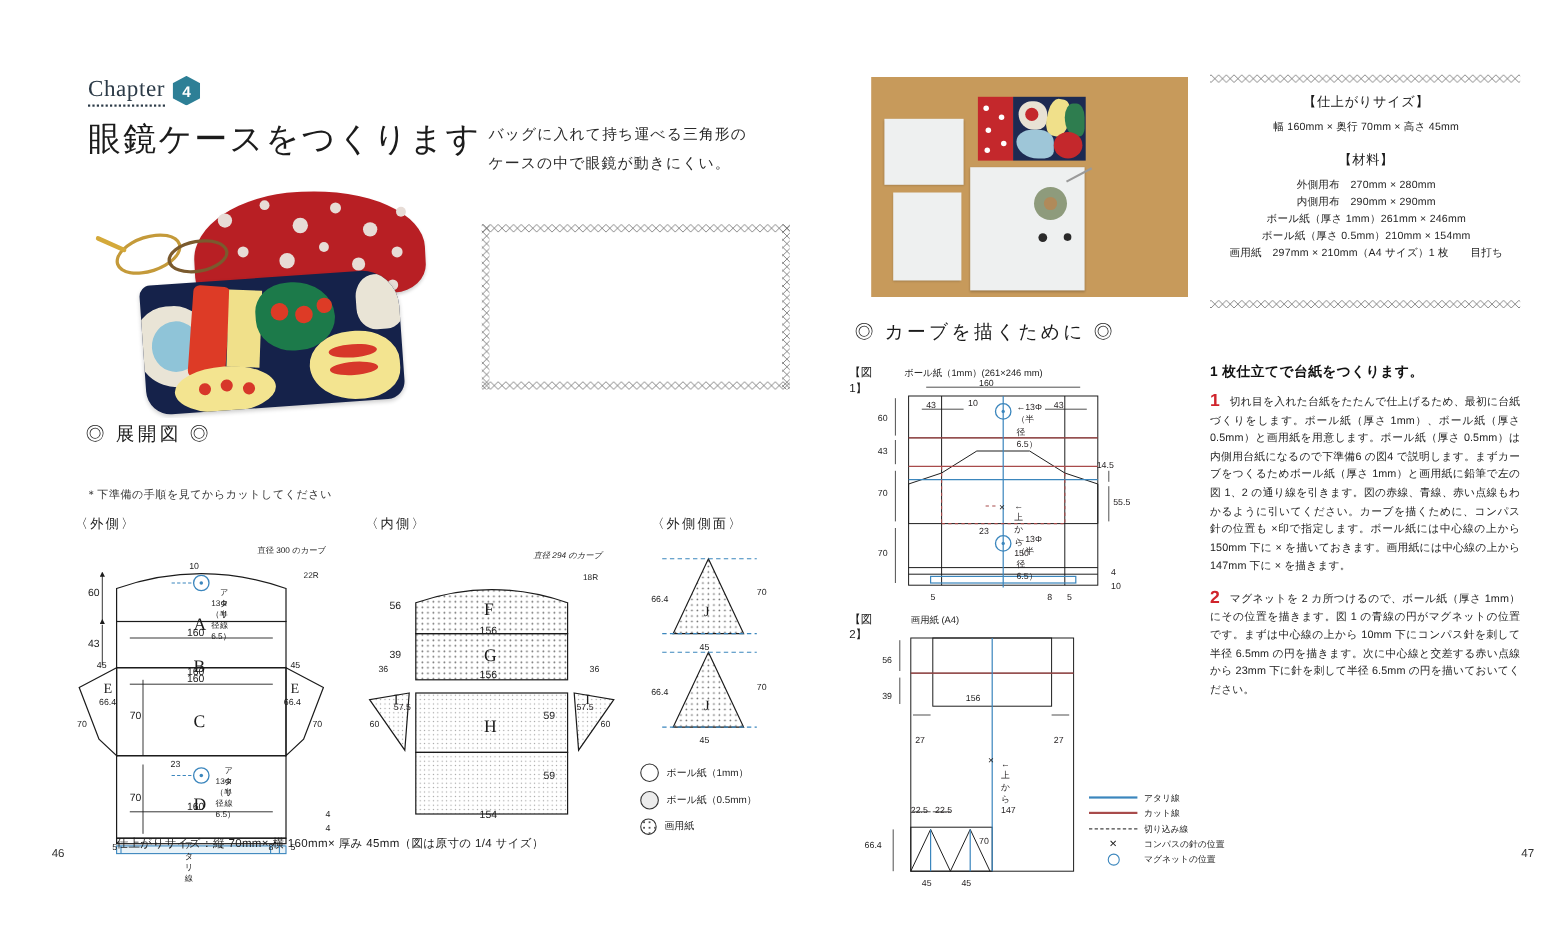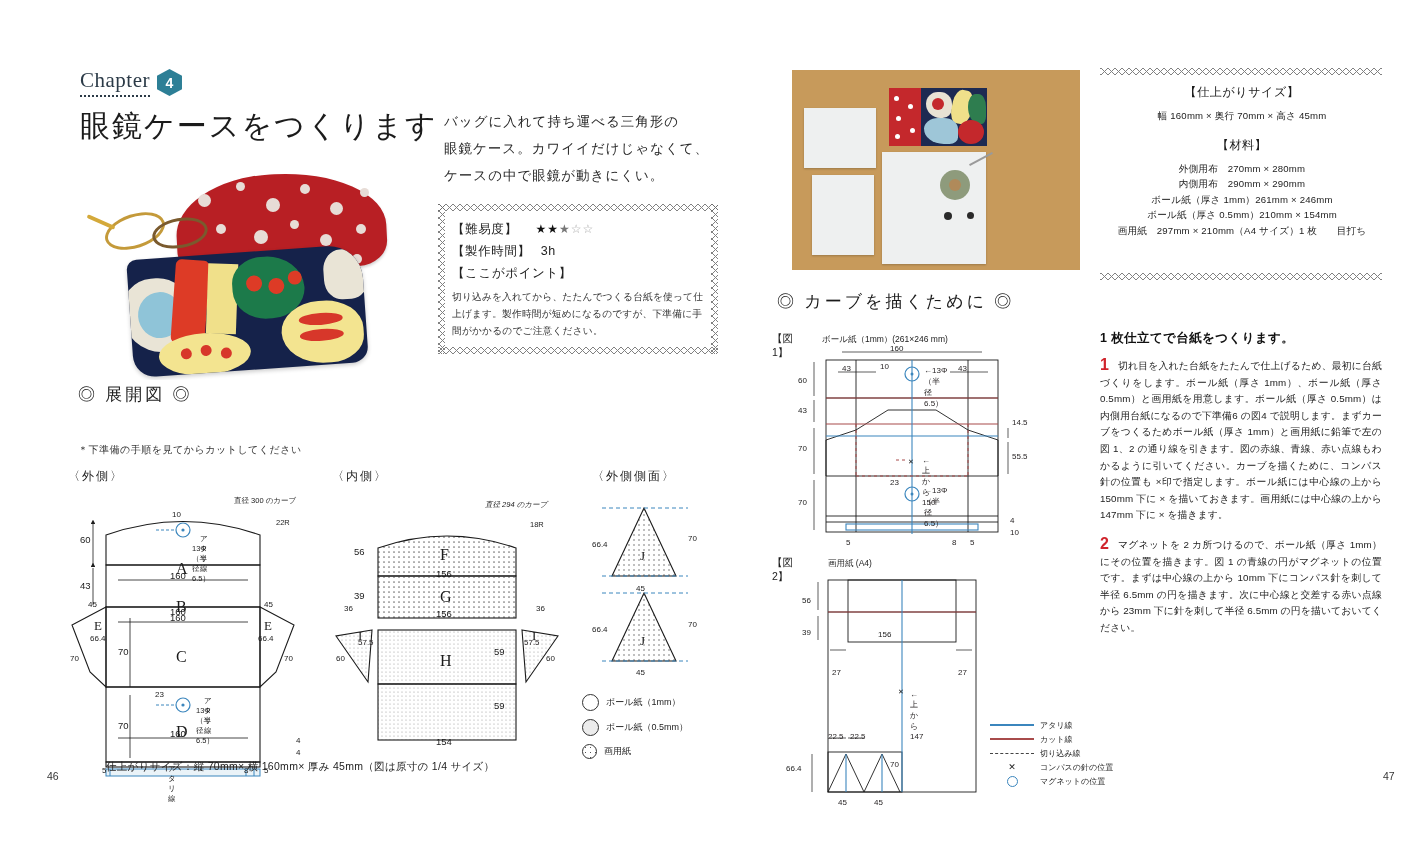--- a/index.html
+++ b/index.html
@@ -207,41 +207,28 @@
       <div class="pat" style="left:26px;top:78px;width:92px;height:42px;background:#f3e490;border-radius:50%;"></div>
       <div class="pat" style="left:48px;top:92px;width:11px;height:11px;background:#d7372a;border-radius:50%;"></div>
       <div class="pat" style="left:68px;top:90px;width:11px;height:11px;background:#d7372a;border-radius:50%;"></div>
       <div class="pat" style="left:88px;top:94px;width:11px;height:11px;background:#d7372a;border-radius:50%;"></div>
       <div class="pat" style="left:196px;top:4px;width:44px;height:50px;background:#e9e4d6;border-radius:40%;"></div>
     </div>
   </div>
 
   <div class="abs" id="lead-text">
     <div>バッグに入れて持ち運べる三角形の</div>
-    <div>眼鏡ケース。カワイイだけじゃなくて、</div>
     <div>ケースの中で眼鏡が動きにくい。</div>
   </div>
 
   <div class="scallop-box" id="info-box">
     <div class="scallop-edge sc-top"></div>
     <div class="scallop-edge sc-bot"></div>
     <div class="sc-left"></div>
     <div class="sc-right"></div>
-    <div class="info-inner">
-      <div class="info-line">
-        <span>【難易度】</span>
-        <span class="stars"><span class="star-on">★★</span><span class="star-half">★</span><span class="star-off">☆☆</span></span>
-      </div>
-      <div class="info-line">
-        <span>【製作時間】</span>
-        <span style="margin-left:6px">3h</span>
-      </div>
-      <div class="info-line">【ここがポイント】</div>
-      <div class="info-body">切り込みを入れてから、たたんでつくる台紙を使って仕上げます。製作時間が短めになるのですが、下準備に手間がかかるのでご注意ください。</div>
-    </div>
   </div>
 
   <div class="abs sec-head jp" id="sec-tenkaizu">◎ 展開図 ◎</div>
   <div class="abs" id="cut-note">＊下準備の手順を見てからカットしてください</div>
 
   <div class="abs" style="left:48px; top:468px;">
     <div class="grp-label">〈外側〉</div>
     <svg width="250" height="280" style="position:absolute;left:0;top:22px;">
       <g fill="none" stroke="#1b1b1b" stroke-width="1.1">
         <path d="M38 45 Q115 18 192 45 L192 75 L38 75 Z"></path>
@@ -506,21 +493,21 @@
     <span class="abs dim-sm" style="left:26px;top:166px;">70</span>
     <span class="abs tiny" style="left:70px;top:32px;">43</span>
     <span class="abs tiny" style="left:186px;top:32px;">43</span>
     <span class="abs tiny" style="left:108px;top:30px;">10</span>
     <span class="abs tiny" style="left:152px;top:34px;">←13Φ</span>
     <span class="abs tiny" style="left:152px;top:44px;">（半径 6.5）</span>
     <span class="abs tiny" style="left:152px;top:154px;">←13Φ</span>
     <span class="abs tiny" style="left:152px;top:164px;">（半径 6.5）</span>
     <span class="abs tiny" style="left:118px;top:146px;">23</span>
     <span class="abs tiny" style="left:150px;top:124px;">←上から 150</span>
-    <span class="abs tiny" style="left:240px;top:86px;">14.5</span>
+    <span class="abs tiny" style="left:225px;top:86px;">14.5</span>
     <span class="abs tiny" style="left:240px;top:120px;">55.5</span>
     <span class="abs tiny" style="left:238px;top:184px;">4</span>
     <span class="abs tiny" style="left:238px;top:196px;">10</span>
     <span class="abs tiny" style="left:74px;top:206px;">5</span>
     <span class="abs tiny" style="left:180px;top:206px;">8</span>
     <span class="abs tiny" style="left:198px;top:206px;">5</span>
   </div>
 
   <div class="abs" style="left:752px;top:556px;">
     <span class="abs fig-tag" style="left:0;top:0;">【図 2】</span>

